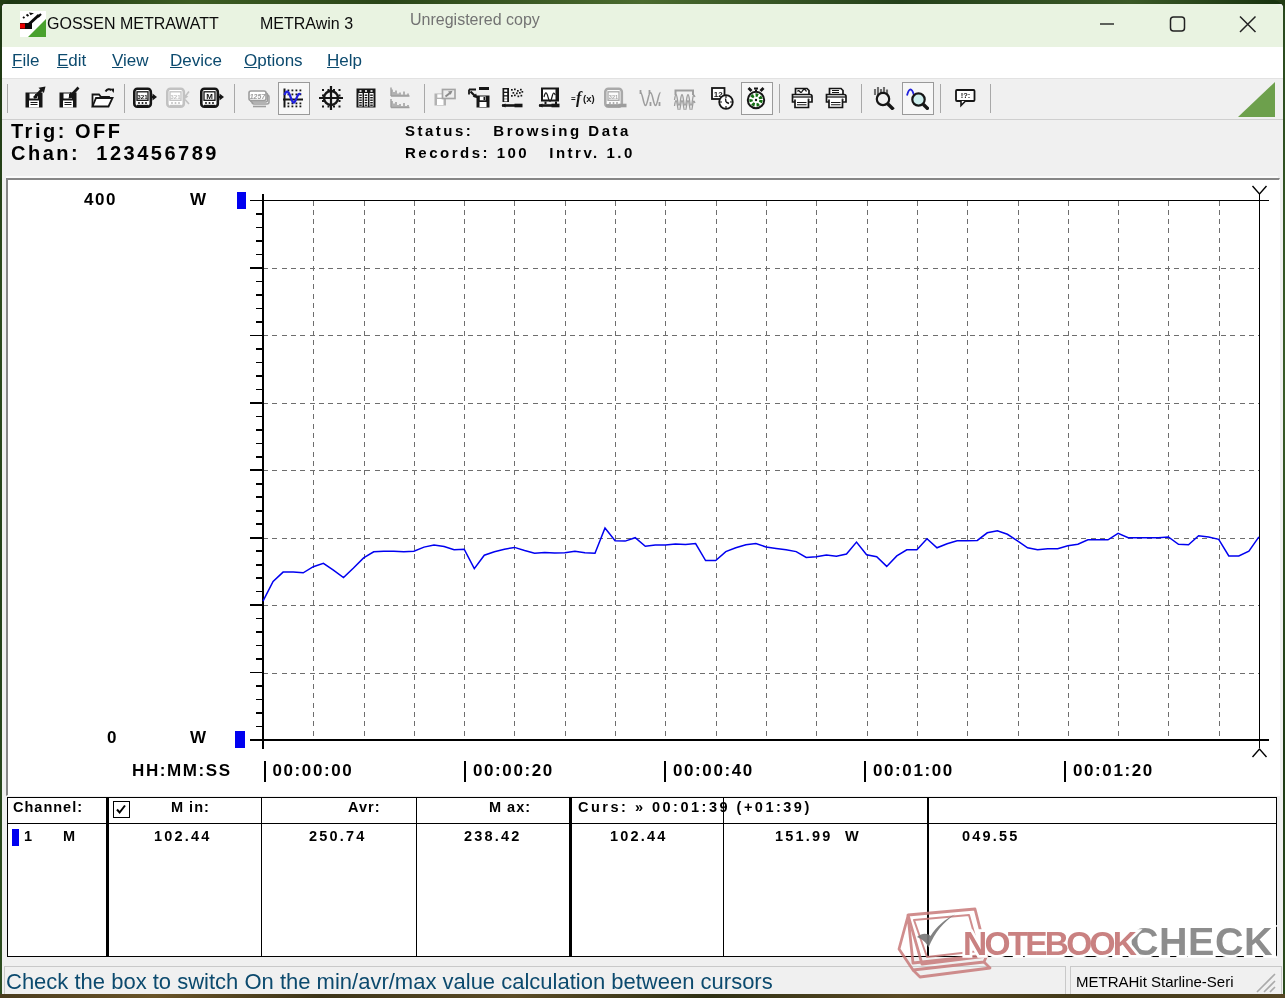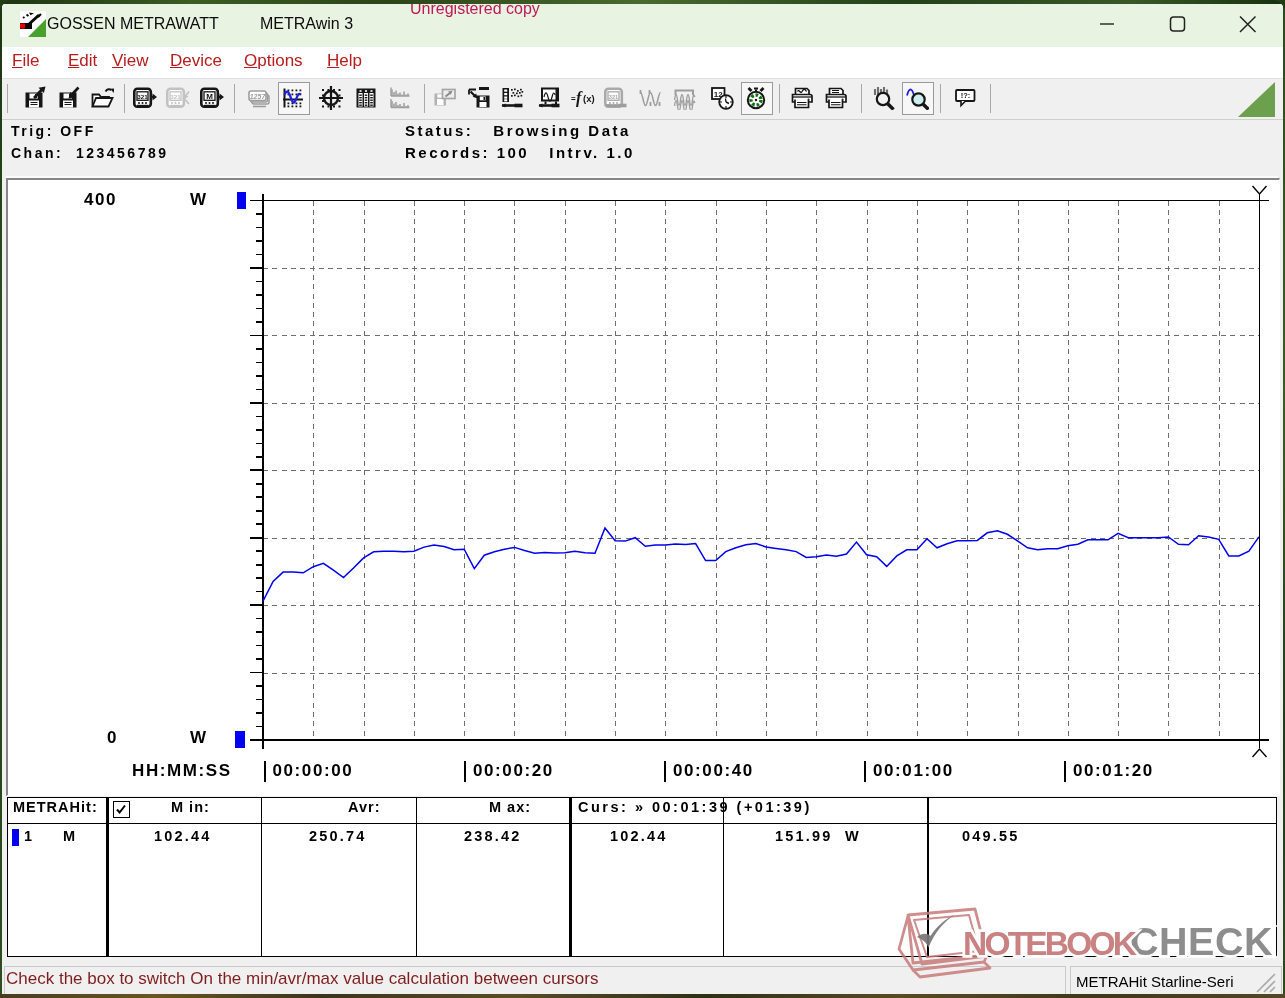--- a/index.html
+++ b/index.html
@@ -1,45 +1,45 @@
 <!DOCTYPE html>
 <html><head><meta charset="utf-8"><title>METRAwin</title><style>
 html,body{margin:0;padding:0}
 body{width:1285px;height:998px;position:relative;overflow:hidden;background:#f0f0f0;font-family:"Liberation Sans",sans-serif}
 .abs{position:absolute}
 .blb{font-size:17px;font-weight:bold;letter-spacing:1.6px;color:#000;white-space:pre}
 .tht{font-size:14.5px;font-weight:bold;letter-spacing:1px;color:#000;white-space:pre}
 .tdt{font-size:14.5px;font-weight:bold;letter-spacing:2.2px;color:#000;white-space:pre}
-.mn{top:51px;font-size:17px;color:#b91c1c}
+.mn{top:51px;font-size:17px;color:#0c4a6e}
 </style></head><body>
 
 <div class="abs" style="left:2px;top:4px;width:1281px;height:43px;background:#e9f3e1;border-radius:8px 8px 0 0"></div>
 <div class="abs" style="left:20px;top:11px;width:26px;height:26px">
 <svg width="26" height="26" viewBox="0 0 26 26">
       <rect width="26" height="26" fill="#fff"></rect>
 <path d="M26 8V26H8z" fill="#49a12d"></path>
 <path d="M0 12h12v6H0z" fill="#0a0a0a"></path>
       <path d="M0 12.5h5v5H0z" fill="#e80000"></path>
 <path d="M7 15L19 4" stroke="#0a0a0a" stroke-width="3" fill="none"></path>
 <path d="M18 6l3-3" stroke="#0a0a0a" stroke-width="2.2" fill="none"></path>
 <path d="M6.5 3.5l2 1.5M3 6l1.5 1" stroke="#0a0a0a" stroke-width="2" fill="none"></path>
 <path d="M9 1.5l5 .8-3.5 2z" fill="#0a0a0a"></path>
     </svg></div>
 <div class="abs" style="left:47px;top:15px;font-size:16px;color:#0c0c0c">GOSSEN METRAWATT</div>
 <div class="abs" style="left:260px;top:15px;font-size:16px;color:#0c0c0c">METRAwin 3</div>
-<div class="abs" style="left:410px;top:0;font-size:16px;color:#be185d">Unregistered copy</div>
+<div class="abs" style="left:410px;top:11px;font-size:16px;color:#737373">Unregistered copy</div>
 <svg class="abs" style="left:1095px;top:10px" width="170" height="28" viewBox="0 0 170 28">
 <line x1="5" y1="14" x2="19" y2="14" stroke="#222" stroke-width="1.4"></line>
 <rect x="75.5" y="7" width="14" height="14" rx="3" fill="none" stroke="#222" stroke-width="1.5"></rect>
 <path d="M145 6.5l15.5 15.5M160.5 6.5L145 22" stroke="#222" stroke-width="1.5"></path>
 </svg>
 
 <div class="abs" style="left:2px;top:47px;width:1281px;height:31px;background:#fff"></div>
 <div class="abs mn" style="left:12px"><u>F</u>ile</div>
-<div class="abs mn" style="left:68px"><u>E</u>dit</div>
+<div class="abs mn" style="left:57px"><u>E</u>dit</div>
 <div class="abs mn" style="left:112px"><u>V</u>iew</div>
 <div class="abs mn" style="left:170px"><u>D</u>evice</div>
 <div class="abs mn" style="left:244px"><u>O</u>ptions</div>
 <div class="abs mn" style="left:327px"><u>H</u>elp</div>
 
 <div class="abs" style="left:2px;top:78px;width:1281px;height:40px;background:#f0f0f0;border-top:1px solid #e2e2e2;border-bottom:1px solid #cfcfcf"></div>
 <div class="abs" style="left:23px;top:86px;width:24px;height:24px"><svg width="24" height="24" viewBox="0 0 24 24">
       <path d="M2.5 6.5h17v15h-17z" fill="#161616"></path>
       <rect x="6" y="14.5" width="10" height="7" fill="#fff"></rect>
       <path d="M7.5 16.5h7M7.5 18.5h7" stroke="#161616" stroke-width="1"></path>
@@ -320,21 +320,21 @@
       <path d="M8 15v4.5L12.5 15" fill="#fff" stroke="#161616" stroke-width="1.6"></path>
       <text x="12.5" y="12.2" font-size="7.5" font-weight="bold" text-anchor="middle" fill="#161616" font-family="Liberation Sans">!?:</text>
     </svg></div>
 <div class="abs" style="left:990px;top:84px;width:1px;height:29px;background:#a8a8a8"></div>
 <div class="abs" style="left:7px;top:84px;width:1px;height:29px;background:#a8a8a8"></div>
 <svg class="abs" style="left:1238px;top:82px" width="37" height="35" viewBox="0 0 37 35">
     <path d="M37 0V35H0z" fill="#6da04c"></path>
   </svg>
 
 <div class="abs" style="left:2px;top:120px;width:1281px;height:52px;background:#f0f0f0"></div>
-<div class="abs" style="left:11px;top:120px;font-size:14px;font-weight:bold;letter-spacing:2.5px;color:#000;line-height:22px;white-space:pre">Trig: OFF
+<div class="abs" style="left:11px;top:120px;font-size:20px;font-weight:bold;letter-spacing:2.5px;color:#000;line-height:22px;white-space:pre">Trig: OFF
 Chan:  123456789</div>
 <div class="abs" style="left:405px;top:120px;font-size:15px;font-weight:bold;letter-spacing:2.5px;color:#000;line-height:22px;white-space:pre">Status:   Browsing Data
 Records: 100   Intrv. 1.0</div>
 
 <div class="abs" style="left:2px;top:172px;width:1281px;height:625px;background:#f0f0f0"></div>
 <div class="abs" style="left:6px;top:176px;width:1272px;height:618px;background:#fbfbfb"></div>
 <div class="abs" style="left:6px;top:178px;width:1271px;height:615px;border-top:2.5px solid #868686;border-left:2.5px solid #868686;border-right:1px solid #fff;border-bottom:1px solid #fff;background:#fff"></div>
 <svg class="abs" style="left:8px;top:181px" width="1269" height="611" shape-rendering="crispEdges">
 <style>.gd{stroke:#6e6e6e;stroke-width:1;stroke-dasharray:5 4.3}</style>
 <line x1="255.0" y1="492.5" x2="1251.5" y2="492.5" class="gd"></line>
@@ -433,21 +433,21 @@
 <div class="abs blb" style="left:1073px;top:761px">00:01:20</div>
 
 <div class="abs" style="left:7px;top:797px;width:1270px;height:160px;background:#fff;border:1.5px solid #000;box-sizing:border-box"></div>
 <div class="abs" style="left:106px;top:798px;width:3px;height:158px;background:#000"></div>
 <div class="abs" style="left:261px;top:798px;width:1px;height:158px;background:#000"></div>
 <div class="abs" style="left:416px;top:798px;width:1px;height:158px;background:#000"></div>
 <div class="abs" style="left:569px;top:798px;width:3px;height:158px;background:#000"></div>
 <div class="abs" style="left:723px;top:798px;width:1px;height:158px;background:#000"></div>
 <div class="abs" style="left:927px;top:798px;width:2px;height:158px;background:#000"></div>
 <div class="abs" style="left:7px;top:823px;width:1270px;height:1px;background:#000"></div>
-<div class="abs tht" style="left:13px;top:799px">METRAHit:</div>
+<div class="abs tht" style="left:13px;top:799px">Channel:</div>
 <div class="abs" style="left:113px;top:801px;width:15px;height:15px;background:#fff;border:1.6px solid #000">
 <svg width="12" height="12" viewBox="0 0 12 12" style="margin:0.5px">
       <path d="M2 5.5l2.6 3L10 1.5" stroke="#000" stroke-width="2" fill="none"></path>
     </svg></div>
 <div class="abs tht" style="left:171px;top:799px">M in:</div>
 <div class="abs tht" style="left:348px;top:799px">Avr:</div>
 <div class="abs tht" style="left:489px;top:799px">M ax:</div>
 <div class="abs tht" style="left:578px;top:799px;letter-spacing:2.5px">Curs: » 00:01:39 (+01:39)</div>
 <div class="abs" style="left:12px;top:829px;width:7px;height:17px;background:#0000f0"></div>
 <div class="abs tdt" style="left:24px;top:828px">1</div>
@@ -455,21 +455,21 @@
 <div class="abs tdt" style="left:154px;top:828px">102.44</div>
 <div class="abs tdt" style="left:309px;top:828px">250.74</div>
 <div class="abs tdt" style="left:464px;top:828px">238.42</div>
 <div class="abs tdt" style="left:610px;top:828px">102.44</div>
 <div class="abs tdt" style="left:775px;top:828px">151.99&nbsp;&nbsp;W</div>
 <div class="abs tdt" style="left:962px;top:828px">049.55</div>
 
 <div class="abs" style="left:2px;top:965px;width:1281px;height:31px;background:#f0f0f0"></div>
 <div class="abs" style="left:4px;top:966px;width:1060px;height:27px;border:1px solid #c9c9c9;border-bottom-color:#e8e8e8"></div>
 <div class="abs" style="left:1070px;top:966px;width:210px;height:27px;border:1px solid #c9c9c9;border-bottom-color:#e8e8e8"></div>
-<div class="abs" style="left:6px;top:969px;font-size:17px;color:#7f1d1d">Check the box to switch On the min/avr/max value calculation between cursors</div>
+<div class="abs" style="left:6px;top:969px;font-size:22px;color:#0c4a6e">Check the box to switch On the min/avr/max value calculation between cursors</div>
 <div class="abs" style="left:1076px;top:973px;font-size:15px;color:#000">METRAHit Starline-Seri</div>
 <svg class="abs" style="left:1256px;top:973px" width="21" height="20" viewBox="0 0 21 20">
 <path d="M19 1L1 19M19 8L8 19M19 14l-5 5" stroke="#aaa" stroke-width="1.6"></path>
   </svg>
 
 <svg class="abs" style="left:893px;top:906px" width="390" height="74" viewBox="0 0 390 74">
 <g fill="none" stroke="#c87a7a" stroke-width="2.8" stroke-linejoin="round" opacity="0.85">
 <path d="M15 9 L82 3 L94 50 L29 58 Z"></path>
 <path d="M21 14 L76 9 L86 45 L34 51 Z" stroke-width="2"></path>
 <path d="M15 10 L6 43 L20 64 L91 56 L94 49 L20 57 Z"></path>

